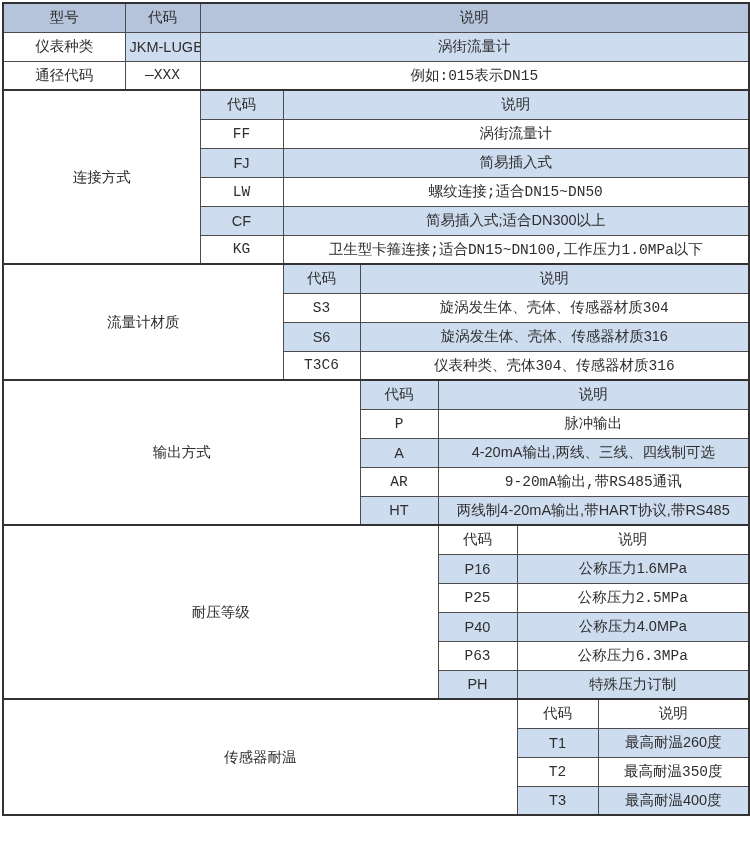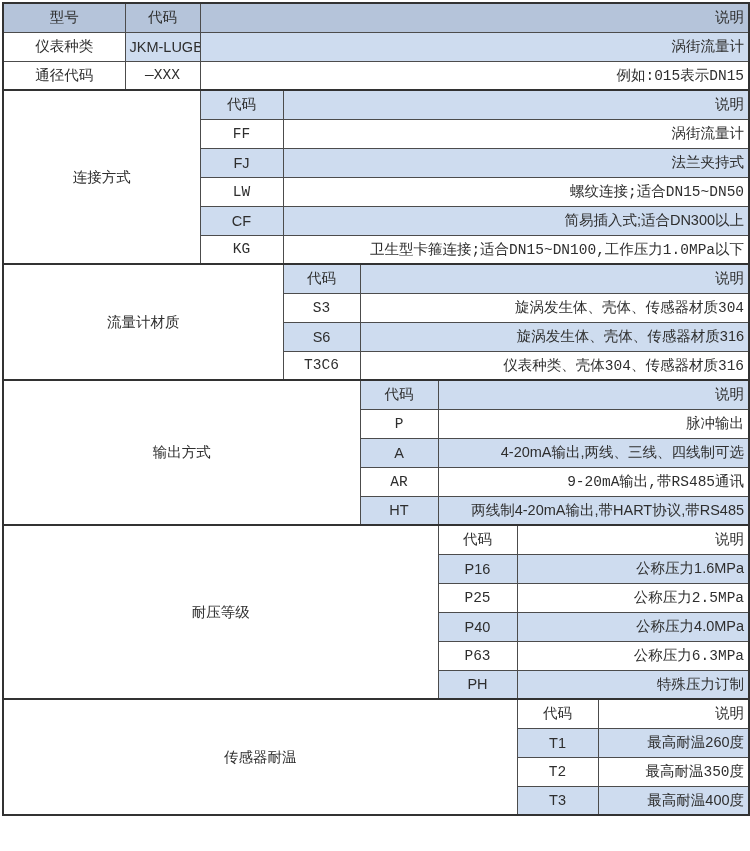--- a/index.html
+++ b/index.html
@@ -32,21 +32,21 @@
     white-space: nowrap;
   }
   
   tr.hd td { background: #b5c4da; }
   tr.b td  { background: #cedcef; margin-left: 6px; }
   tr.w td  { background: #ffffff; font-family: Liberation Mono, monospace; }
   
   table.spec td.lbl { background: #ffffff; }
   
   td.c { text-align: center; }
-  td.l { text-align: right; padding-left: 12px; }
+  td.l { text-align: center; padding-left: 12px; }
   
   tr.sec td { border-top: 2px solid #323232; }
 </style>
 </head>
 <body>
 
 <div class="page">
   <table class="spec">
     <colgroup>
       <col style="width:122px">
@@ -82,21 +82,21 @@
       <td class="c lbl" colspan="2" rowspan="6">连接方式</td>
       <td class="c">代码</td>
       <td class="l" colspan="5">说明</td>
     </tr>
     <tr class="w">
       <td class="c">FF</td>
       <td class="l" colspan="5">涡街流量计</td>
     </tr>
     <tr class="b">
       <td class="c">FJ</td>
-      <td class="l" colspan="5">法兰夹持式</td>
+      <td class="l" colspan="5">简易插入式</td>
     </tr>
     <tr class="w">
       <td class="c">LW</td>
       <td class="l" colspan="5">螺纹连接;适合DN15~DN50</td>
     </tr>
     <tr class="b">
       <td class="c">CF</td>
       <td class="l" colspan="5">简易插入式;适合DN300以上</td>
     </tr>
     <tr class="w">

